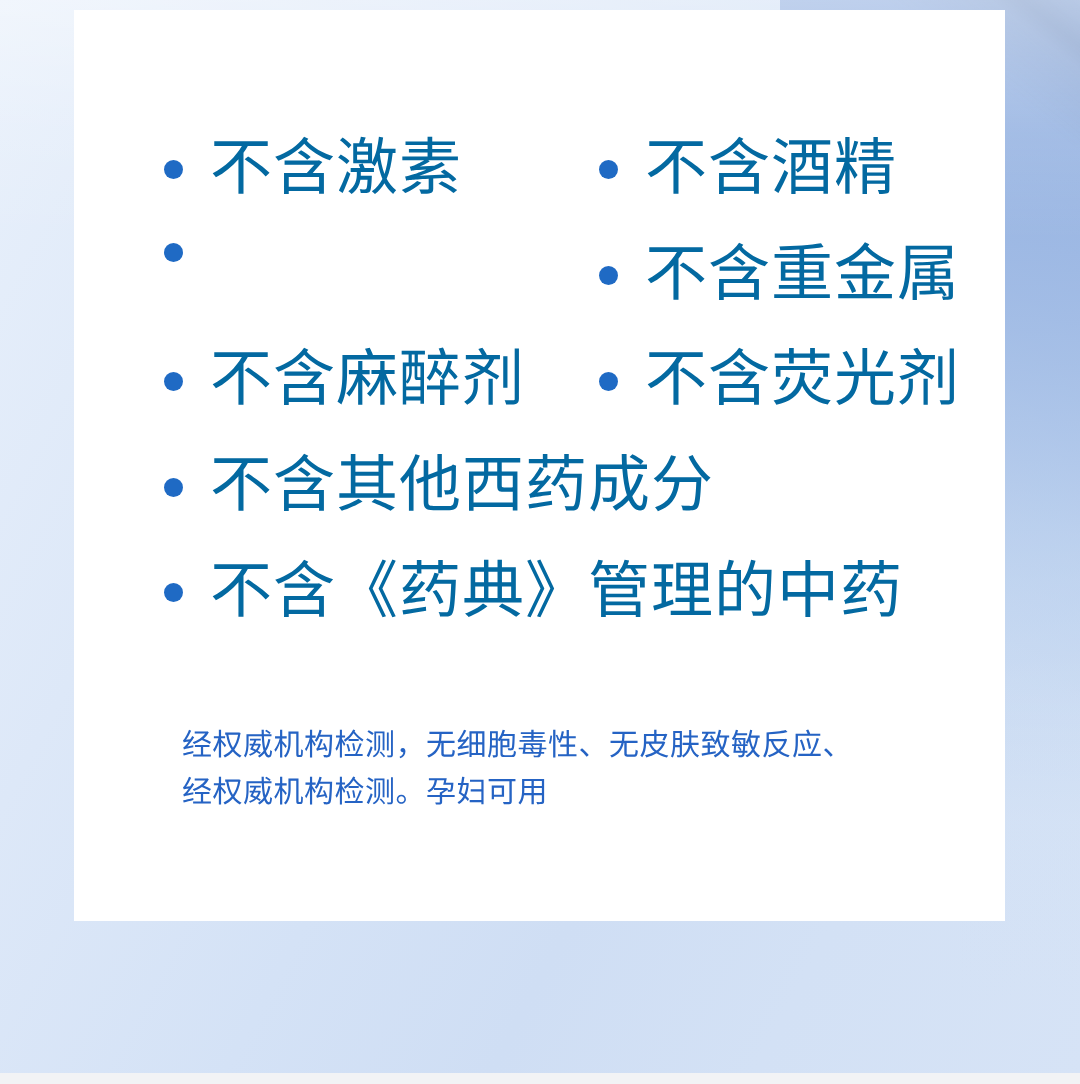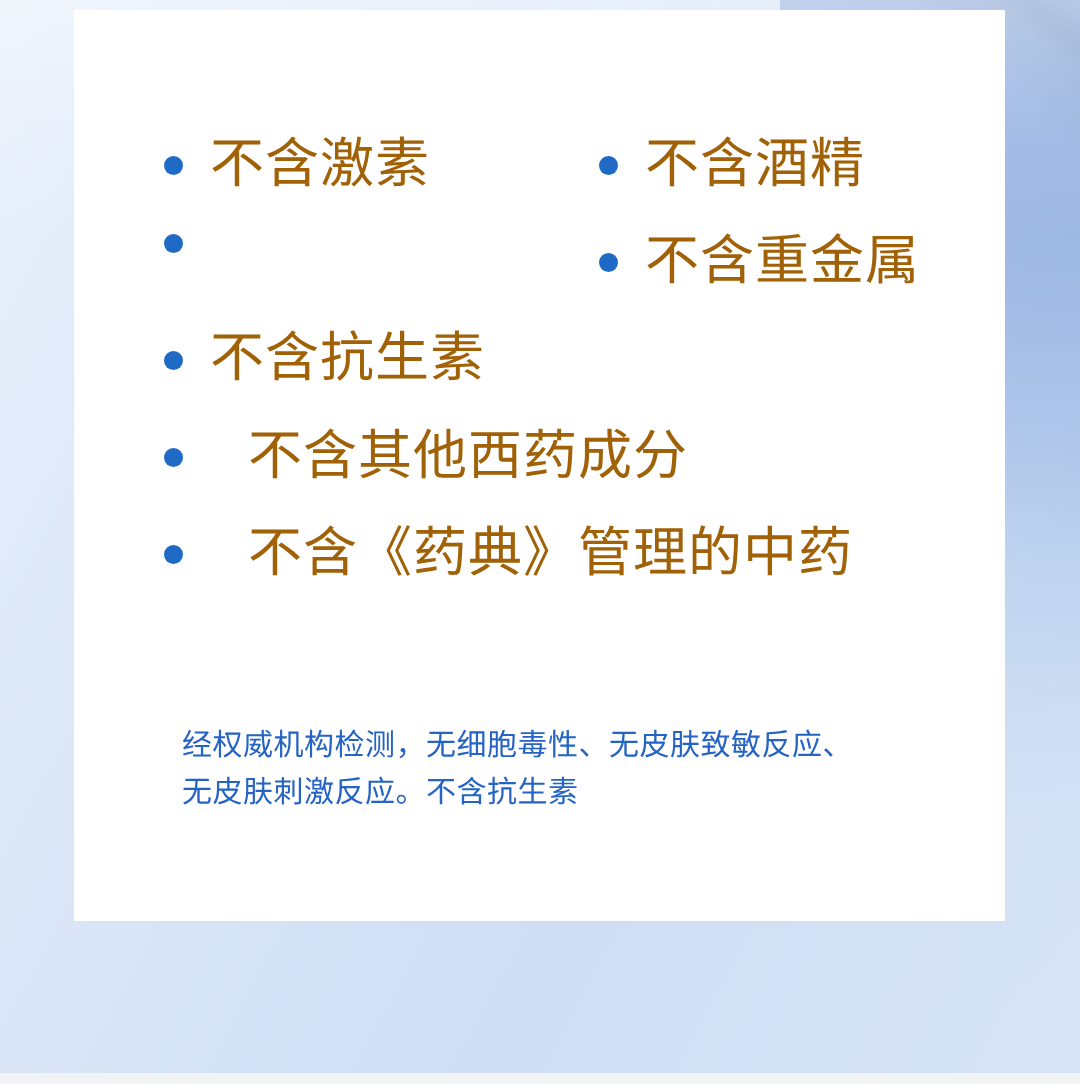--- a/index.html
+++ b/index.html
@@ -134,37 +134,36 @@
     width: 435px;
     flex: 0 0 435px;
   }
   .bullet-item.col-right {
     width: 385px;
     flex: 0 0 385px;
   }
   .bullet-item.col-full {
     width: 820px;
     flex: 0 0 820px;
-    gap: 38px;
   }
   .dot {
     width: 19px;
     height: 19px;
     border-radius: 50%;
     background: #1f6ac4;
     flex: 0 0 19px;
     margin-right: 27px;
     position: relative;
     top: 1px;
   }
   .bullet-text {
     font-family: "Liberation Serif", "DejaVu Serif", serif;
-    font-size: 54px;
+    font-size: 62px;
     line-height: 1.06;
-    color: #a16207;
+    color: #0369a1;
     letter-spacing: 1px;
     white-space: nowrap;
   }
 
   
   .footnote {
     position: absolute;
     left: 108px;
     top: 712px;
     width: 770px;
@@ -208,21 +207,25 @@
         </div>
         <div class="bullet-item col-right">
           <span class="dot"></span>
           <span class="bullet-text">不含重金属</span>
         </div>
       </div>
 
       <div class="bullet-row">
         <div class="bullet-item col-left">
           <span class="dot"></span>
-          <span class="bullet-text">不含抗生素</span>
+          <span class="bullet-text">不含麻醉剂</span>
+        </div>
+        <div class="bullet-item col-right">
+          <span class="dot"></span>
+          <span class="bullet-text">不含荧光剂</span>
         </div>
       </div>
 
       <div class="bullet-row">
         <div class="bullet-item col-full">
           <span class="dot"></span>
           <span class="bullet-text">不含其他西药成分</span>
         </div>
       </div>
 
@@ -230,17 +233,17 @@
         <div class="bullet-item col-full">
           <span class="dot"></span>
           <span class="bullet-text">不含《药典》管理的中药</span>
         </div>
       </div>
 
     </div>
 
     <div class="footnote">
       <div>经权威机构检测，无细胞毒性、无皮肤致敏反应、</div>
-      <div>无皮肤刺激反应。不含抗生素</div>
+      <div>经权威机构检测。孕妇可用</div>
     </div>
 
   </div>
 </div>
 
 </body></html>

